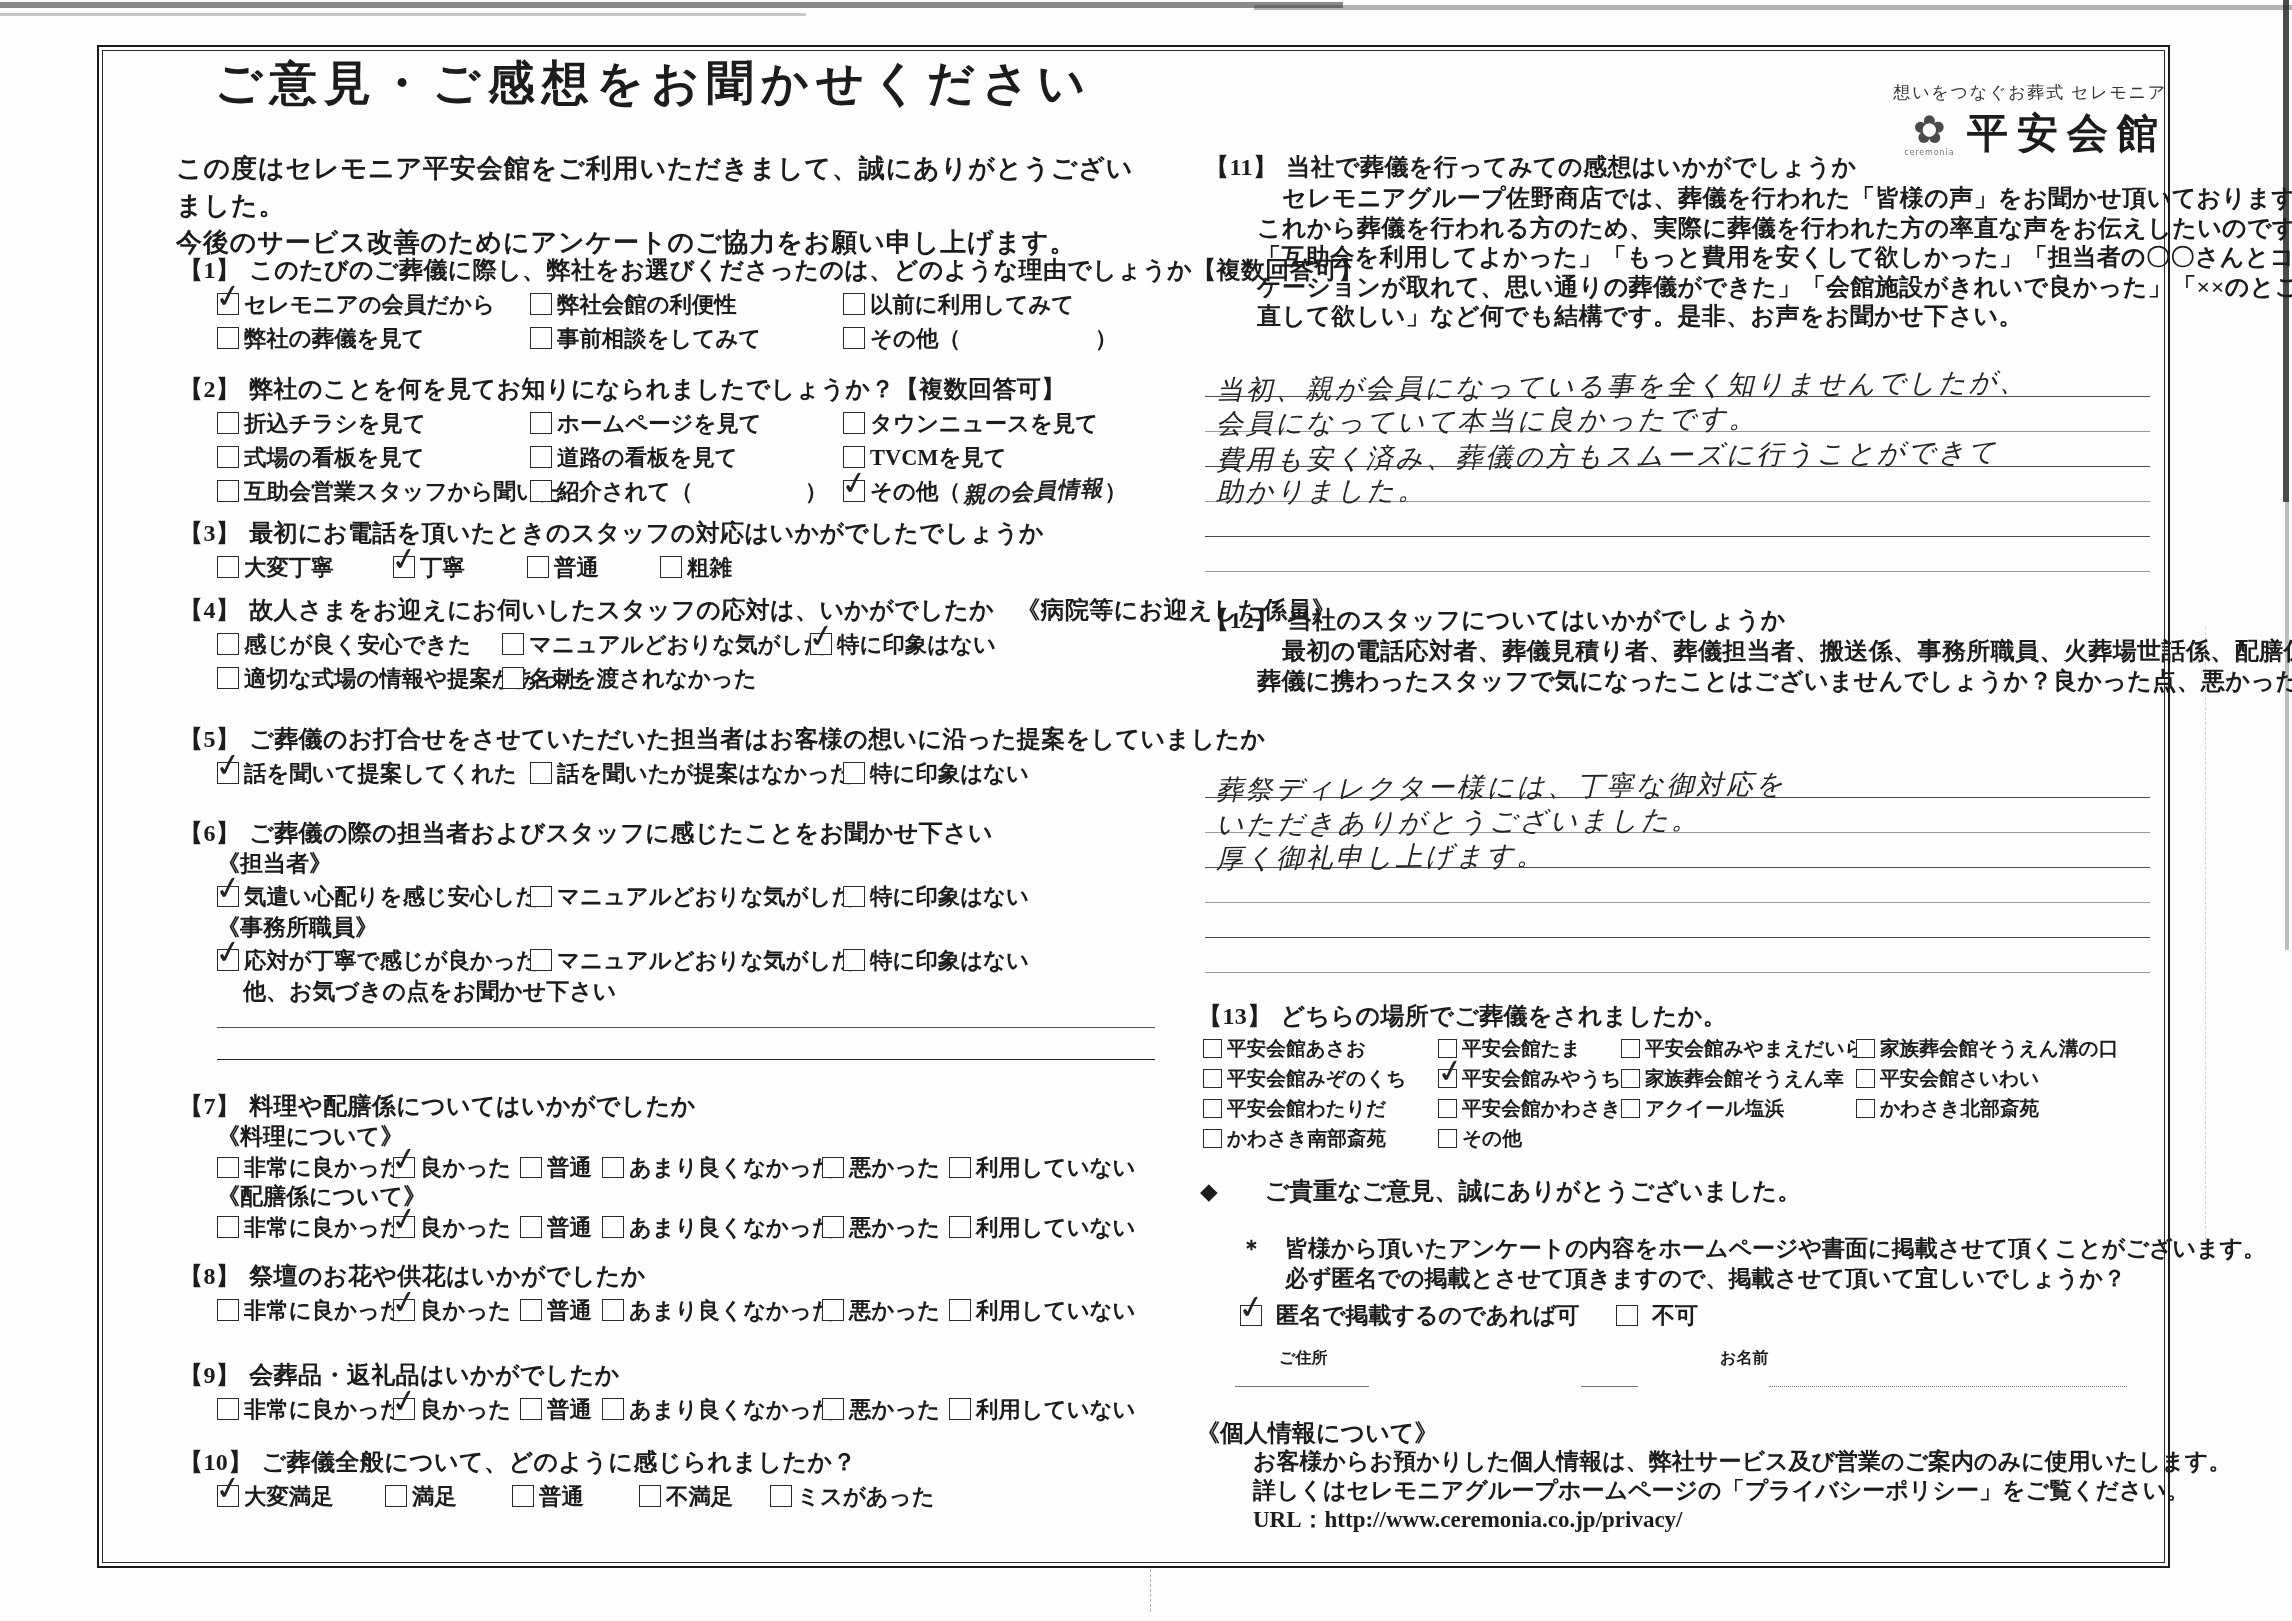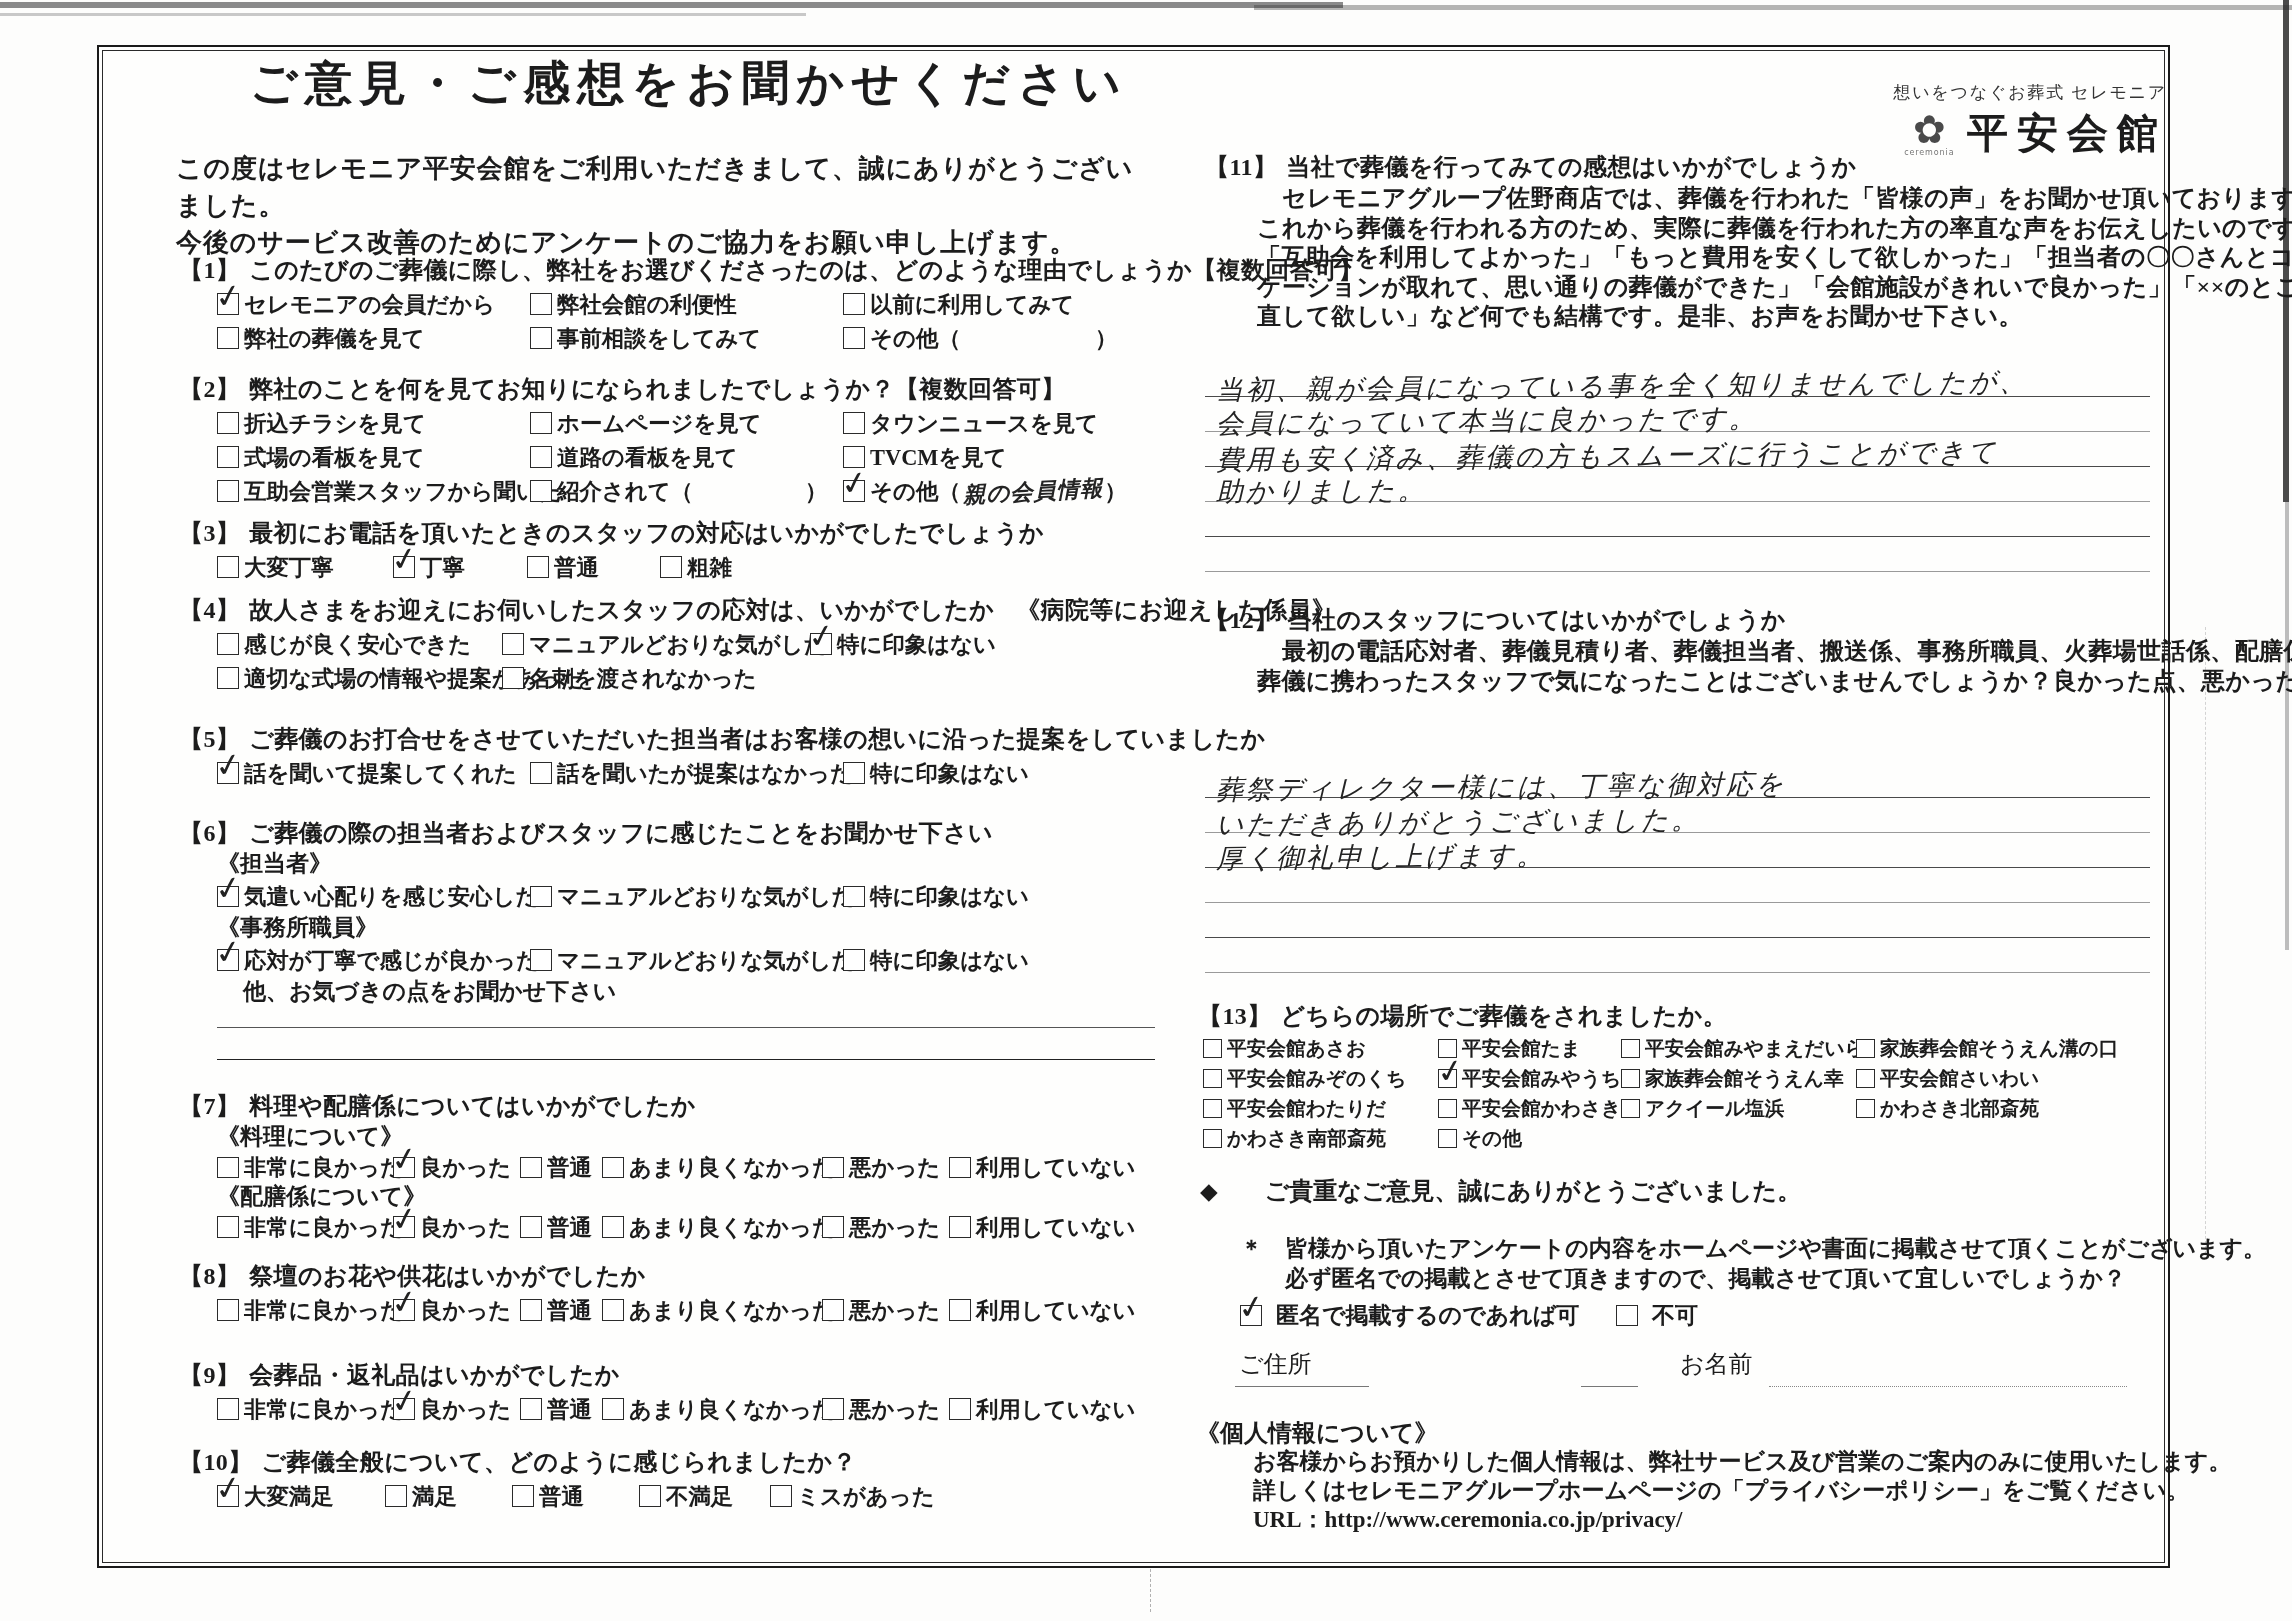--- a/index.html
+++ b/index.html
@@ -6,21 +6,21 @@
   .page{position:relative;width:2293px;height:1622px;background:#fdfdfc;overflow:hidden;
         font-family:"Liberation Serif","DejaVu Serif",serif;color:#1c1c1c;}
   
   .streak{position:absolute;background:#2c2c2c;}
   .fold{position:absolute;border-left:1.8px dashed #888;opacity:.65;}
   
   .paper{position:absolute;left:97px;top:45px;width:2069px;height:1519px;border:2.7px solid #1a1a1a;background:#fefefd;}
   .paper-inner{position:absolute;inset:2.7px;border:0.9px solid #2a2a2a;}
   
   .abs{position:absolute;}
-  .title{font-size:47px;font-weight:700;letter-spacing:7.2px;text-align:right;}
+  .title{font-size:47px;font-weight:700;letter-spacing:7.2px;text-align:center;}
   .intro{font-size:26px;font-weight:600;line-height:37px;letter-spacing:0.9px;}
   .qtitle{font-size:24px;font-weight:700;height:32px;line-height:30px;white-space:nowrap;letter-spacing:0.4px;}
   .qtitle .qno{margin-right:9px;}
   .qnote{margin-left:22px;}
   .subhead{font-size:23px;font-weight:700;height:29.6px;line-height:28px;padding-left:38px;}
   .notehead{font-size:23px;font-weight:700;height:32px;line-height:30px;padding-left:64px;}
   .optrow{display:flex;align-items:center;height:34px;padding-left:38px;font-size:22.4px;font-weight:600;white-space:nowrap;}
   .opt{display:flex;align-items:center;flex:0 0 auto;}
   .cb{width:19.7px;height:19.7px;border:1.8px solid #2b2b2b;display:inline-block;margin-right:5.4px;position:relative;background:#fff;flex:0 0 auto;}
   .chk{position:absolute;left:-2.7px;top:-14.3px;font-size:32px;font-style:italic;font-weight:400;color:#222;
@@ -57,21 +57,21 @@
   .logo-mark{font-size:39px;color:#4a4a4a;line-height:1;margin-right:12.5px;text-align:center;}
   .logo-mark small{display:block;font-size:8px;letter-spacing:0.9px;color:#777;font-family:"DejaVu Sans",sans-serif;}
   .logo-name{font-size:41px;font-weight:700;letter-spacing:9px;}
   
   .thanks{display:flex;align-items:center;font-size:24px;font-weight:700;}
   .diamond{font-size:23px;margin-right:47px;color:#1c1c1c;}
   .pubnote{font-size:23px;font-weight:700;line-height:29.6px;}
   .pubnote .pline{padding-left:45px;white-space:nowrap;}
   .pubnote .pline:first-child{padding-left:0;}
   .star{display:inline-block;width:45px;}
-  .fieldlbl{font-size:24px;font-weight:400;}
+  .fieldlbl{font-size:16px;font-weight:700;margin-left:40px;}
   .fline{position:absolute;border-bottom:1.8px solid #777;}
   .fline.dot{border-bottom:1.8px dotted #888;}
   .privacy-h{font-size:24px;font-weight:700;height:30px;}
   .privacy .pline{font-size:23px;font-weight:600;line-height:29px;padding-left:57px;white-space:nowrap;}
 </style>
 </head>
 <body>
 
 <div class="page">
 

